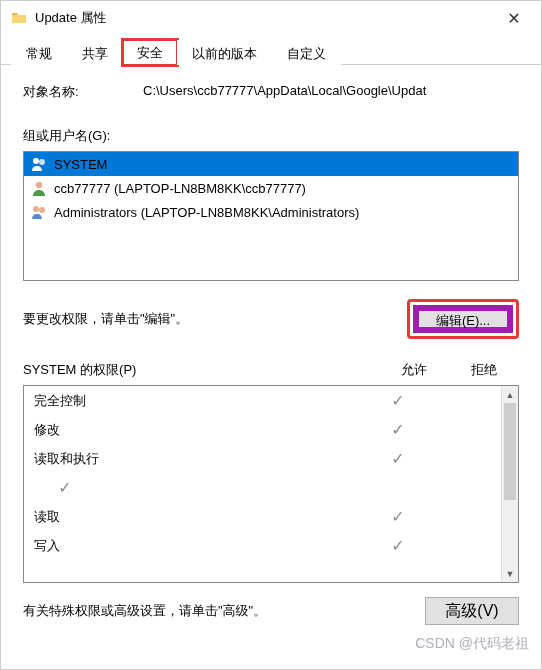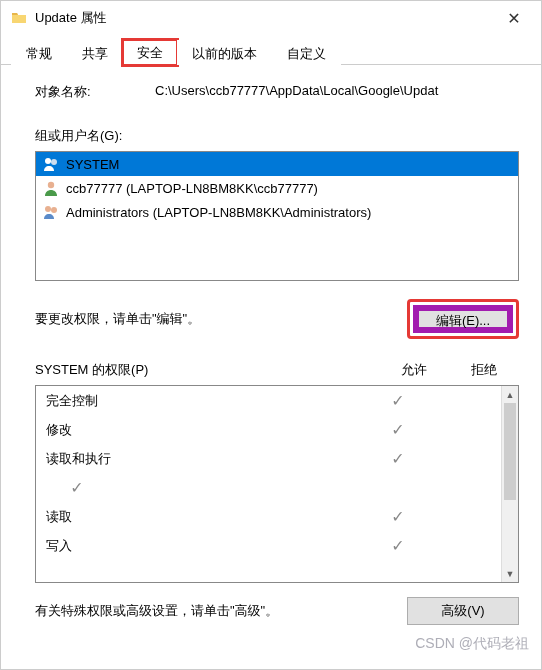--- a/index.html
+++ b/index.html
@@ -8,21 +8,21 @@
     .titlebar { height: 34px; display: flex; align-items: center; padding: 0 4px 0 10px; justify-content: center; }
     .titlebar .icon { width: 16px; height: 16px; margin-right: 8px; position: relative; }
     .folder-icon { display: block; width: 16px; height: 16px; }
     .title-text { flex: 1; font-size: 13px; }
     .close-btn { width: 46px; height: 30px; display: flex; align-items: center; justify-content: center; background: transparent; border: none; }
     .close-x { font-size: 16px; color: #333; }
     .tabs { display: flex; padding: 4px 10px 0 10px; border-bottom: 1px solid #ccc; position: relative; height: 30px; }
     .tab { padding: 4px 14px; font-size: 13px; border: 1px solid transparent; border-bottom: none; background: #fff; cursor: pointer; position: relative; top: 1px; }
     .tab.active { border: 1px solid #ccc; border-bottom: 1px solid #fff; }
     .tab.highlighted { border: none; outline: 3px solid #e53935; outline-offset: -1px; }
-    .content { padding: 18px 22px; margin-left: 12px; }
+    .content { padding: 18px 22px; }
     .row-path { display: flex; margin-bottom: 26px; }
     .path-label { width: 120px; white-space: nowrap; }
     .path-value { flex: 1; white-space: nowrap; overflow: hidden; }
     .group-label { margin-bottom: 6px; }
     .group-list { border: 1px solid #888; height: 130px; overflow: auto; background: #fff; }
     .list-item { display: flex; align-items: center; padding: 3px 6px; gap: 6px; }
     .list-item.selected { background: #0078d7; color: #000000; }
     .user-icon { width: 18px; height: 18px; flex-shrink: 0; }
     .edit-row { display: flex; align-items: center; margin: 18px 0 22px 0; }
     .edit-text { flex: 1; }
@@ -35,21 +35,21 @@
     .perm-inner { flex: 1; overflow: hidden; }
     .perm-row { display: flex; align-items: center; padding: 5px 10px; }
     .perm-row .pname { flex: 1; white-space: nowrap; }
     .perm-row .pcol { width: 62px; text-align: center; color: #888; font-size: 16px; }
     .scrollbar { width: 17px; background: #f0f0f0; border-left: 1px solid #ddd; display: flex; flex-direction: column; }
     .sb-btn { height: 17px; background: #f0f0f0; display: flex; align-items: center; justify-content: center; color: #606060; font-size: 9px; }
     .sb-track { flex: 1; position: relative; }
     .sb-thumb { position: absolute; left: 2px; right: 2px; top: 0; height: 60%; background: #cdcdcd; }
     .adv-row { display: flex; align-items: center; margin-top: 14px; }
     .adv-text { flex: 1; }
-    .adv-btn { width: 112px; height: 28px; background: #e1e1e1; border: 1px solid #adadad; font-size: 13px; cursor: pointer; }
+    .adv-btn { width: 94px; height: 28px; background: #e1e1e1; border: 1px solid #adadad; font-size: 16px; cursor: pointer; }
     .watermark { position: absolute; right: 12px; bottom: 16px; color: rgba(160,160,170,0.85); font-size: 14px; font-family: sans-serif; pointer-events: none; }
   </style>
 </head>
 <body>
 
 <div class="dialog">
   <div class="titlebar">
     <span class="icon">
       <svg class="folder-icon" viewBox="0 0 16 16">
           <path fill="#f8d672" d="M1 3h5l1 2h8v8H1z"></path>

